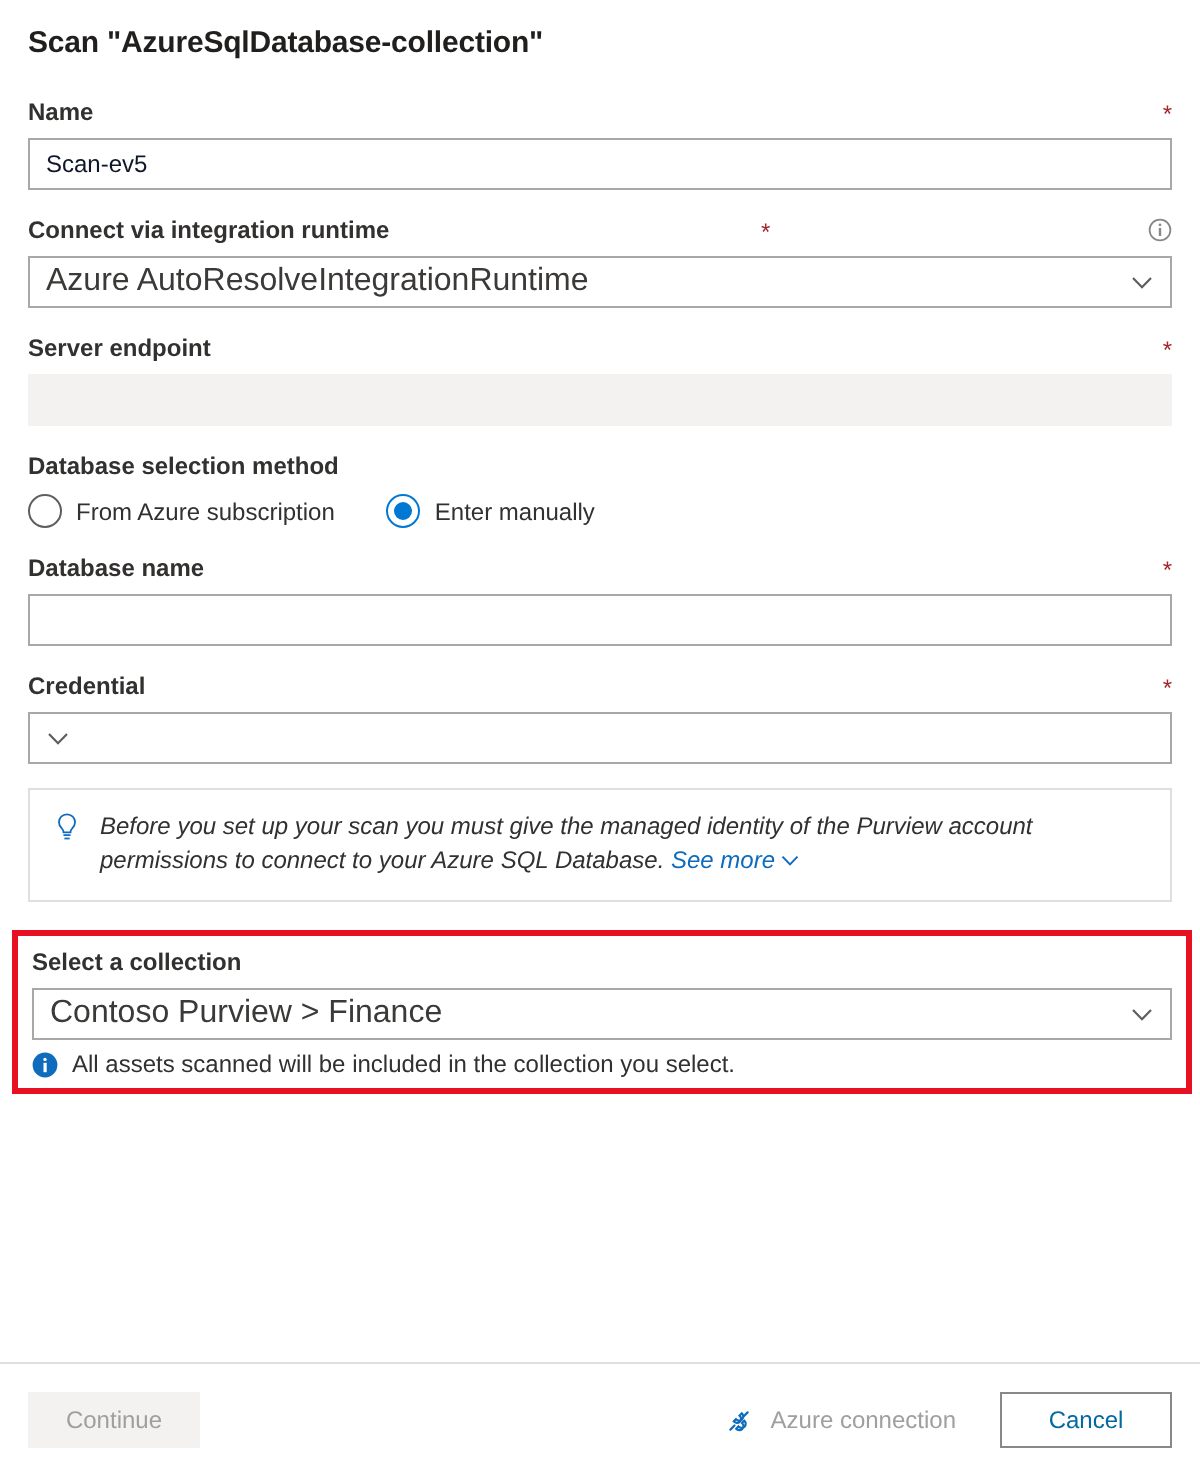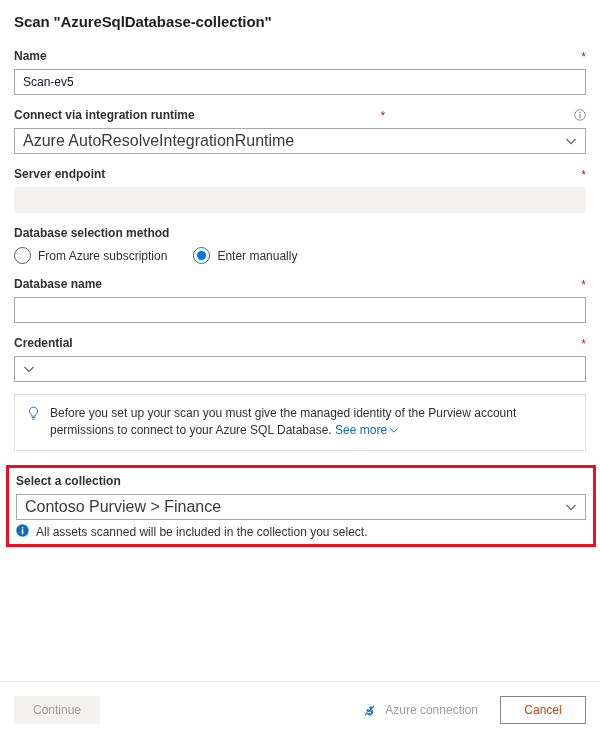--- a/index.html
+++ b/index.html
@@ -164,20 +164,21 @@
   }
 
   .callout {
     border: 1px solid #e1dfdd;
     background: #ffffff;
     padding: 10px 12px 11px 11px;
     display: flex;
     align-items: flex-start;
     margin-top: 2px;
     margin-bottom: 14px;
+    font-style: italic;
   }
   .callout .bulb {
     flex: 0 0 auto;
     width: 15px;
     height: 16px;
     margin-right: 9px;
     margin-top: 1px;
   }
   .callout .callout-text {
     font-size: 12px;
@@ -198,21 +199,21 @@
 
   .highlight-box {
     border: 3px solid #e81123;
     padding: 5px 7px 4px 7px;
     margin: 6px 0 0 -8px;
     width: calc(100% + 18px);
   }
 
   .hint-row {
     display: flex;
-    align-items: flex-start;
+    align-items: center;
     margin-top: 4px;
   }
   .hint-icon {
     flex: 0 0 auto;
     width: 13px; height: 13px;
     margin-right: 7px;
   }
   .hint-text {
     font-size: 12px;
     color: #323130;
@@ -230,21 +231,21 @@
     justify-content: center;
   }
   .btn {
     height: 28px;
     min-width: 86px;
     font-family: "Liberation Sans", sans-serif;
     font-size: 12px;
     padding: 0 14px;
     border: 1px solid #8a8886;
     background: #ffffff;
-    color: #c2410c;
+    color: #0369a1;
     cursor: pointer;
     line-height: 26px;
   }
   .btn.disabled {
     background: #f3f2f1;
     border: 1px solid #f3f2f1;
     color: #a19f9d;
     cursor: default;
   }
   .footer-spacer { flex: 1 1 auto; }

